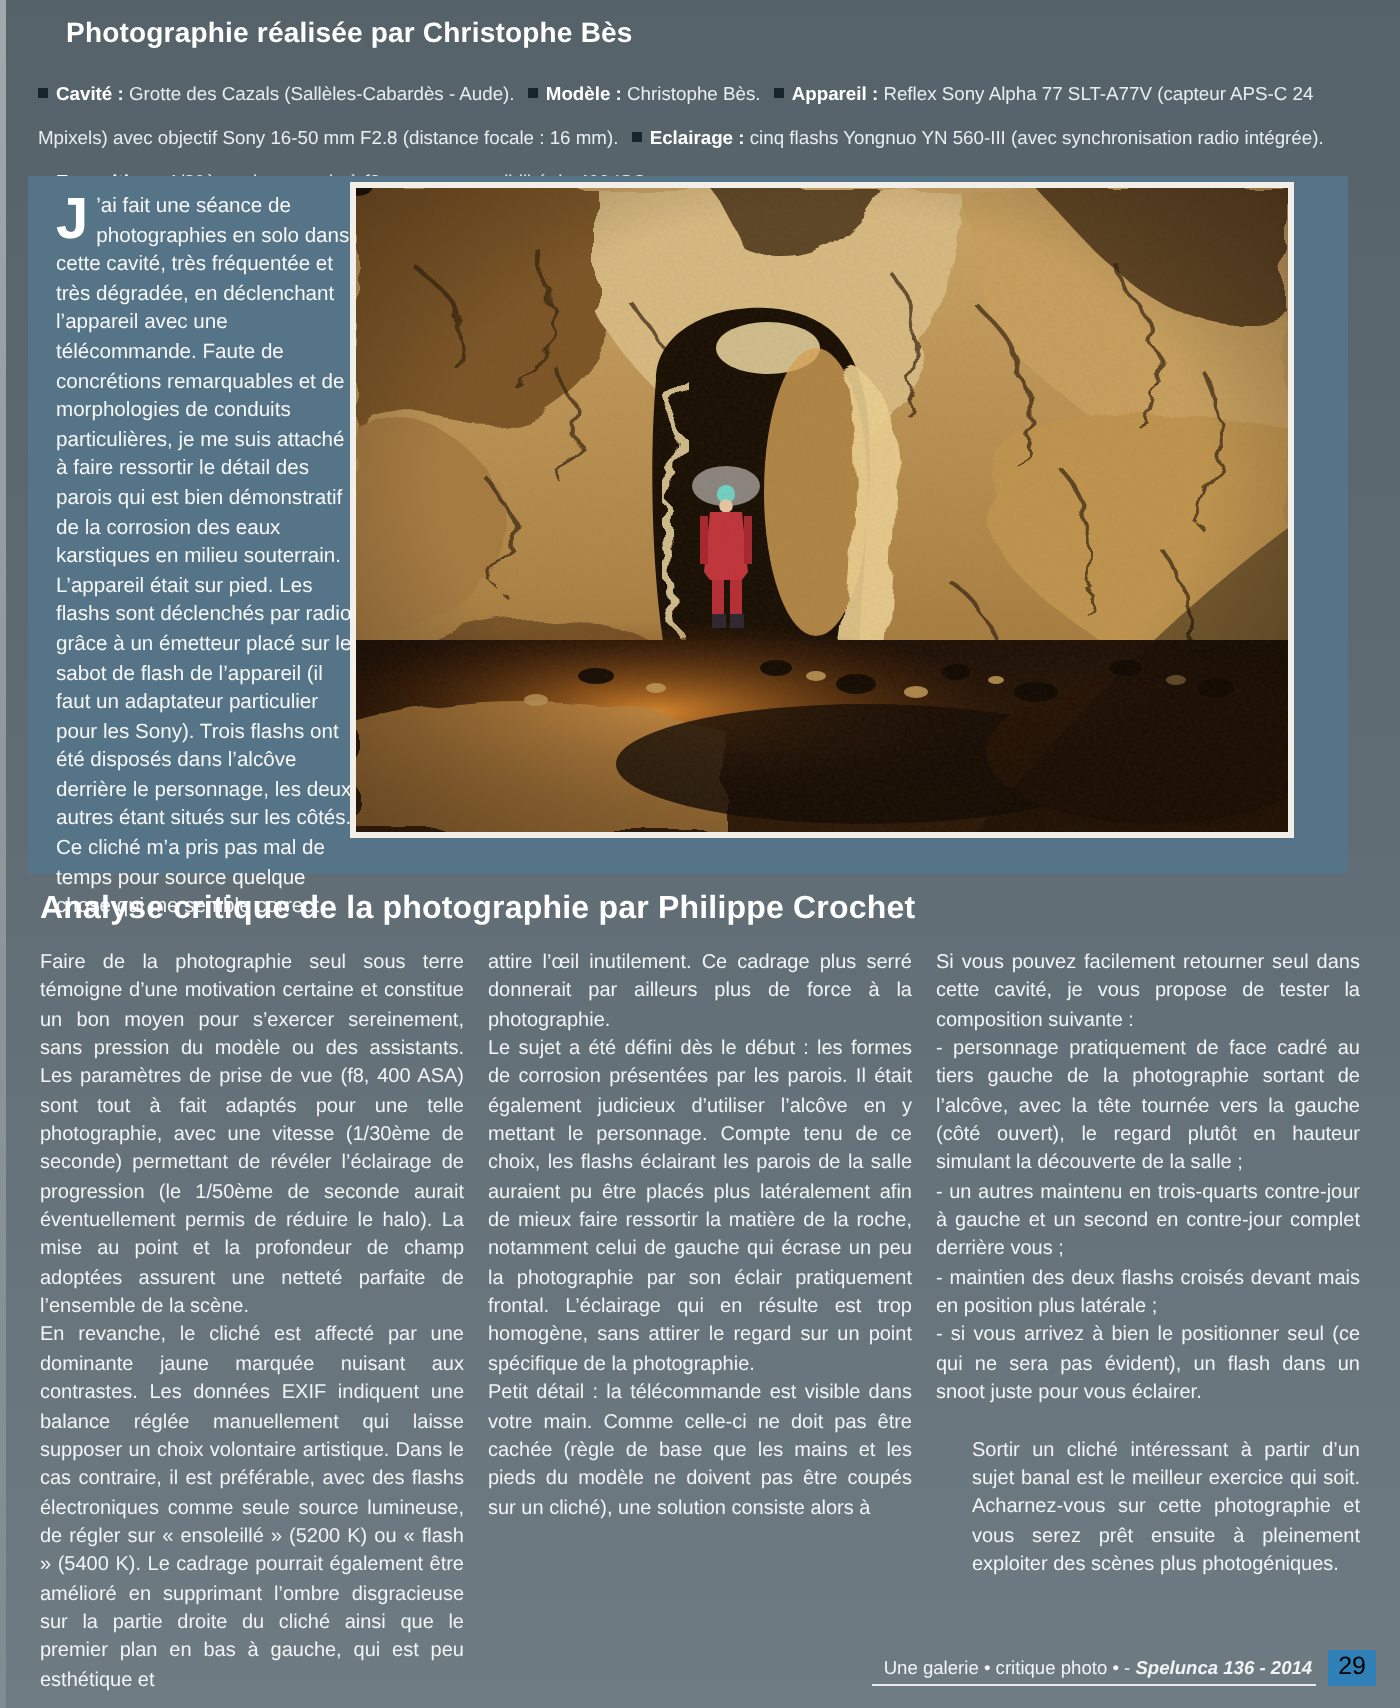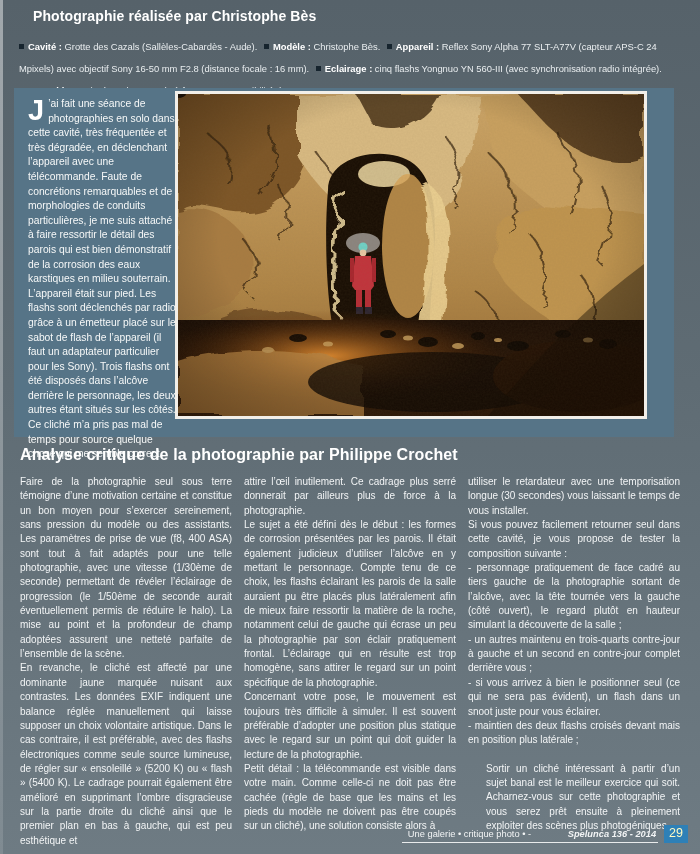--- a/index.html
+++ b/index.html
@@ -66,23 +66,23 @@
   .col p.gap{margin-top:14px;margin-left:18px;}
   .footer{
     position:absolute;right:12px;bottom:11px;
     display:flex;align-items:flex-end;gap:6px;
     font-size:9.3px;color:#f2f4f5;
   }
   .footer-trail{
     border-bottom:1px solid rgba(255,255,255,.85);
     padding:0 2px 3px 6px;white-space:nowrap;
   }
-  .footer-trail .mag{font-weight:bold;font-style:italic;margin-left:34px;}
+  .footer-trail .mag{font-weight:bold;font-style:italic;}
   .page-num{
-    background:var(--accent-blue);color:#fef9c3;
+    background:var(--accent-blue);color:#000000;
     font-size:12.5px;padding:2px 5px 3px 5px;line-height:13px;
   }
 </style>
 </head>
 <body>
 
 <div class="page">
 
   <div class="page-title">Photographie réalisée par Christophe Bès</div>
 
@@ -216,30 +216,28 @@
   <div class="analysis-heading">Analyse critique de la photographie par Philippe Crochet</div>
 
   <div class="columns">
       <div class="col">
         <p>Faire de la photographie seul sous terre témoigne d’une motivation certaine et constitue un bon moyen pour s’exercer sereinement, sans pression du modèle ou des assistants. Les paramètres de prise de vue (f8, 400 ASA) sont tout à fait adaptés pour une telle photographie, avec une vitesse (1/30ème de seconde) permettant de révéler l’éclairage de progression (le 1/50ème de seconde aurait éventuellement permis de réduire le halo). La mise au point et la profondeur de champ adoptées assurent une netteté parfaite de l’ensemble de la scène.</p>
         <p>En revanche, le cliché est affecté par une dominante jaune marquée nuisant aux contrastes. Les données EXIF indiquent une balance réglée manuellement qui laisse supposer un choix volontaire artistique. Dans le cas contraire, il est préférable, avec des flashs électroniques comme seule source lumineuse, de régler sur « ensoleillé » (5200 K) ou « flash » (5400 K). Le cadrage pourrait également être amélioré en supprimant l’ombre disgracieuse sur la partie droite du cliché ainsi que le premier plan en bas à gauche, qui est peu esthétique et</p>
       </div>
       <div class="col">
         <p>attire l’œil inutilement. Ce cadrage plus serré donnerait par ailleurs plus de force à la photographie.</p>
         <p>Le sujet a été défini dès le début : les formes de corrosion présentées par les parois. Il était également judicieux d’utiliser l’alcôve en y mettant le personnage. Compte tenu de ce choix, les flashs éclairant les parois de la salle auraient pu être placés plus latéralement afin de mieux faire ressortir la matière de la roche, notamment celui de gauche qui écrase un peu la photographie par son éclair pratiquement frontal. L’éclairage qui en résulte est trop homogène, sans attirer le regard sur un point spécifique de la photographie.</p>
-        <p>Concernant votre pose, le mouvement est toujours très difficile à simuler. Il est souvent préférable d’adopter une position plus statique avec le regard sur un point qui doit guider la lecture de la photographie.</p>
         <p>Petit détail : la télécommande est visible dans votre main. Comme celle-ci ne doit pas être cachée (règle de base que les mains et les pieds du modèle ne doivent pas être coupés sur un cliché), une solution consiste alors à</p>
       </div>
       <div class="col">
-        <p>utiliser le retardateur avec une temporisation longue (30 secondes) vous laissant le temps de vous installer.</p>
         <p>Si vous pouvez facilement retourner seul dans cette cavité, je vous propose de tester la composition suivante :</p>
         <p>- personnage pratiquement de face cadré au tiers gauche de la photographie sortant de l’alcôve, avec la tête tournée vers la gauche (côté ouvert), le regard plutôt en hauteur simulant la découverte de la salle ;</p>
         <p>- un autres maintenu en trois-quarts contre-jour à gauche et un second en contre-jour complet derrière vous ;</p>
+        <p>- maintien des deux flashs croisés devant mais en position plus latérale ;</p>
         <p>- si vous arrivez à bien le positionner seul (ce qui ne sera pas évident), un flash dans un snoot juste pour vous éclairer.</p>
-        <p>- maintien des deux flashs croisés devant mais en position plus latérale ;</p>
         <p class="gap">Sortir un cliché intéressant à partir d’un sujet banal est le meilleur exercice qui soit. Acharnez-vous sur cette photographie et vous serez prêt ensuite à pleinement exploiter des scènes plus photogéniques.</p>
       </div>
     </div>
 
   <div class="footer">
     <span class="footer-trail"><span>Une galerie • critique photo • - </span><span class="mag">Spelunca 136 - 2014</span></span>
     <span class="page-num">29</span>
   </div>
 
 </div>

